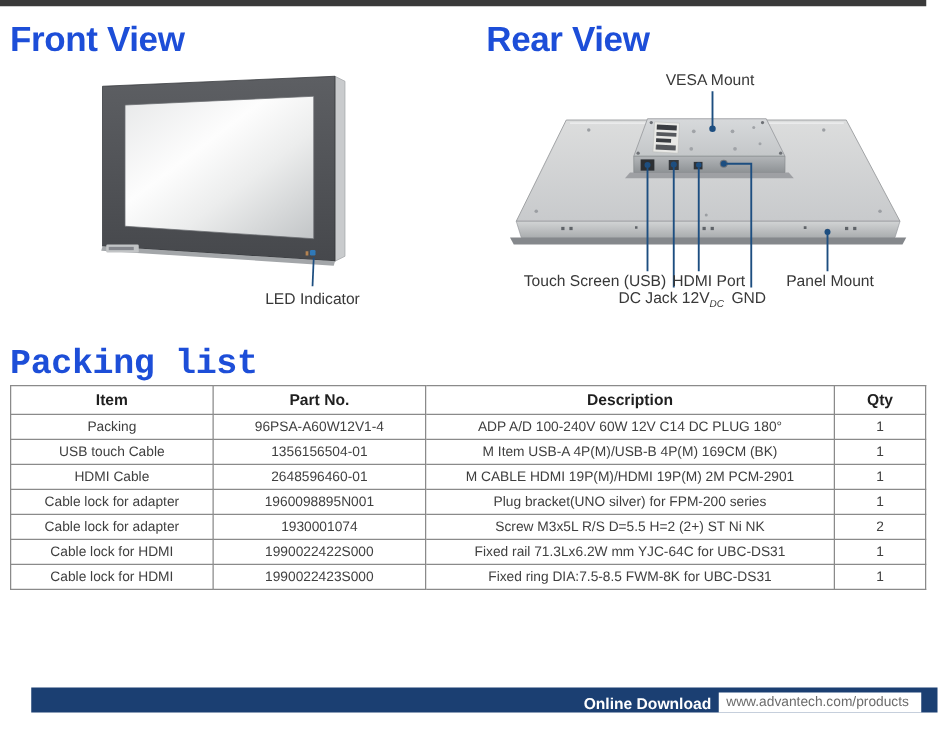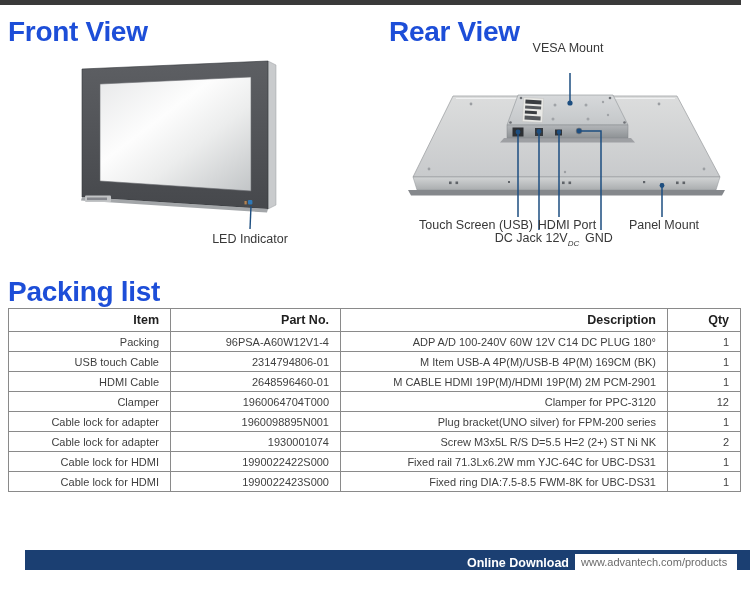--- a/index.html
+++ b/index.html
@@ -17,21 +17,21 @@
     position:absolute;font-size:12.5px;color:#383838;text-align:center;
     white-space:nowrap;line-height:14px;
   }
   .callout-label sub{font-size:8px;font-style:italic;}
   
   .pack-table{
     position:absolute;left:8px;top:308px;width:732px;
     border-collapse:collapse;table-layout:fixed;
   }
   .pack-table th,.pack-table td{
-    border:1px solid #8a8a8a;padding:3px 11px;text-align:right;
+    border:1px solid #8a8a8a;padding:3px 11px;text-align:center;
     white-space:nowrap;overflow:hidden;
   }
   .pack-table th{font-size:12.5px;font-weight:bold;color:#1f1f1f;height:16px;}
   .pack-table td{font-size:11px;color:#3f3f3f;height:13px;}
   .col-item{width:162px;}
   .col-part{width:170px;}
   .col-desc{width:327px;}
   .col-qty{width:73px;}
   
   .footer-bar{
@@ -184,28 +184,28 @@
       <line x1="172" y1="41" x2="172" y2="13"></line>
       <line x1="120" y1="74" x2="120" y2="157"></line>
       <line x1="141" y1="73" x2="141" y2="170"></line>
       <line x1="161" y1="74" x2="161" y2="157"></line>
       <polyline points="183,71 203,71 203,170"></polyline>
       <line x1="264" y1="127" x2="264" y2="157"></line>
     </g>
   </svg>
 </div>
 
-<div class="callout-label" style="left:518px;top:41px;width:100px;">VESA Mount</div>
+<div class="callout-label" style="left:518px;top:57px;width:100px;">VESA Mount</div>
 <div class="callout-label" style="left:416px;top:218px;width:120px;">Touch Screen (USB)</div>
 <div class="callout-label" style="left:527px;top:218px;width:80px;">HDMI Port</div>
 <div class="callout-label" style="left:614px;top:218px;width:100px;">Panel Mount</div>
 <div class="callout-label" style="left:487px;top:231px;width:100px;"><span>DC Jack 12V</span><sub>DC</sub></div>
 <div class="callout-label" style="left:569px;top:231px;width:60px;">GND</div>
 
-<div class="section-title" style="left:8px;top:276px;">Packing list</div>
+<div class="section-title" style="left:8px;top:276px;font-family:Liberation Mono, monospace;">Packing list</div>
 
 <table class="pack-table">
   <colgroup>
     <col class="col-item">
       <col class="col-part">
       <col class="col-desc">
       <col class="col-qty">
   </colgroup>
   <thead>
     <tr>
@@ -217,35 +217,29 @@
   </thead>
   <tbody id="pack-rows">
       <tr>
         <td>Packing</td>
         <td>96PSA-A60W12V1-4</td>
         <td>ADP A/D 100-240V 60W 12V C14 DC PLUG 180°</td>
         <td>1</td>
       </tr>
       <tr>
         <td>USB touch Cable</td>
-        <td>2314794806-01</td>
+        <td>1356156504-01</td>
         <td>M Item USB-A 4P(M)/USB-B 4P(M) 169CM (BK)</td>
         <td>1</td>
       </tr>
       <tr>
         <td>HDMI Cable</td>
         <td>2648596460-01</td>
         <td>M CABLE HDMI 19P(M)/HDMI 19P(M) 2M PCM-2901</td>
         <td>1</td>
-      </tr>
-      <tr>
-        <td>Clamper</td>
-        <td>1960064704T000</td>
-        <td>Clamper for PPC-3120</td>
-        <td>12</td>
       </tr>
       <tr>
         <td>Cable lock for adapter</td>
         <td>1960098895N001</td>
         <td>Plug bracket(UNO silver) for FPM-200 series</td>
         <td>1</td>
       </tr>
       <tr>
         <td>Cable lock for adapter</td>
         <td>1930001074</td>

